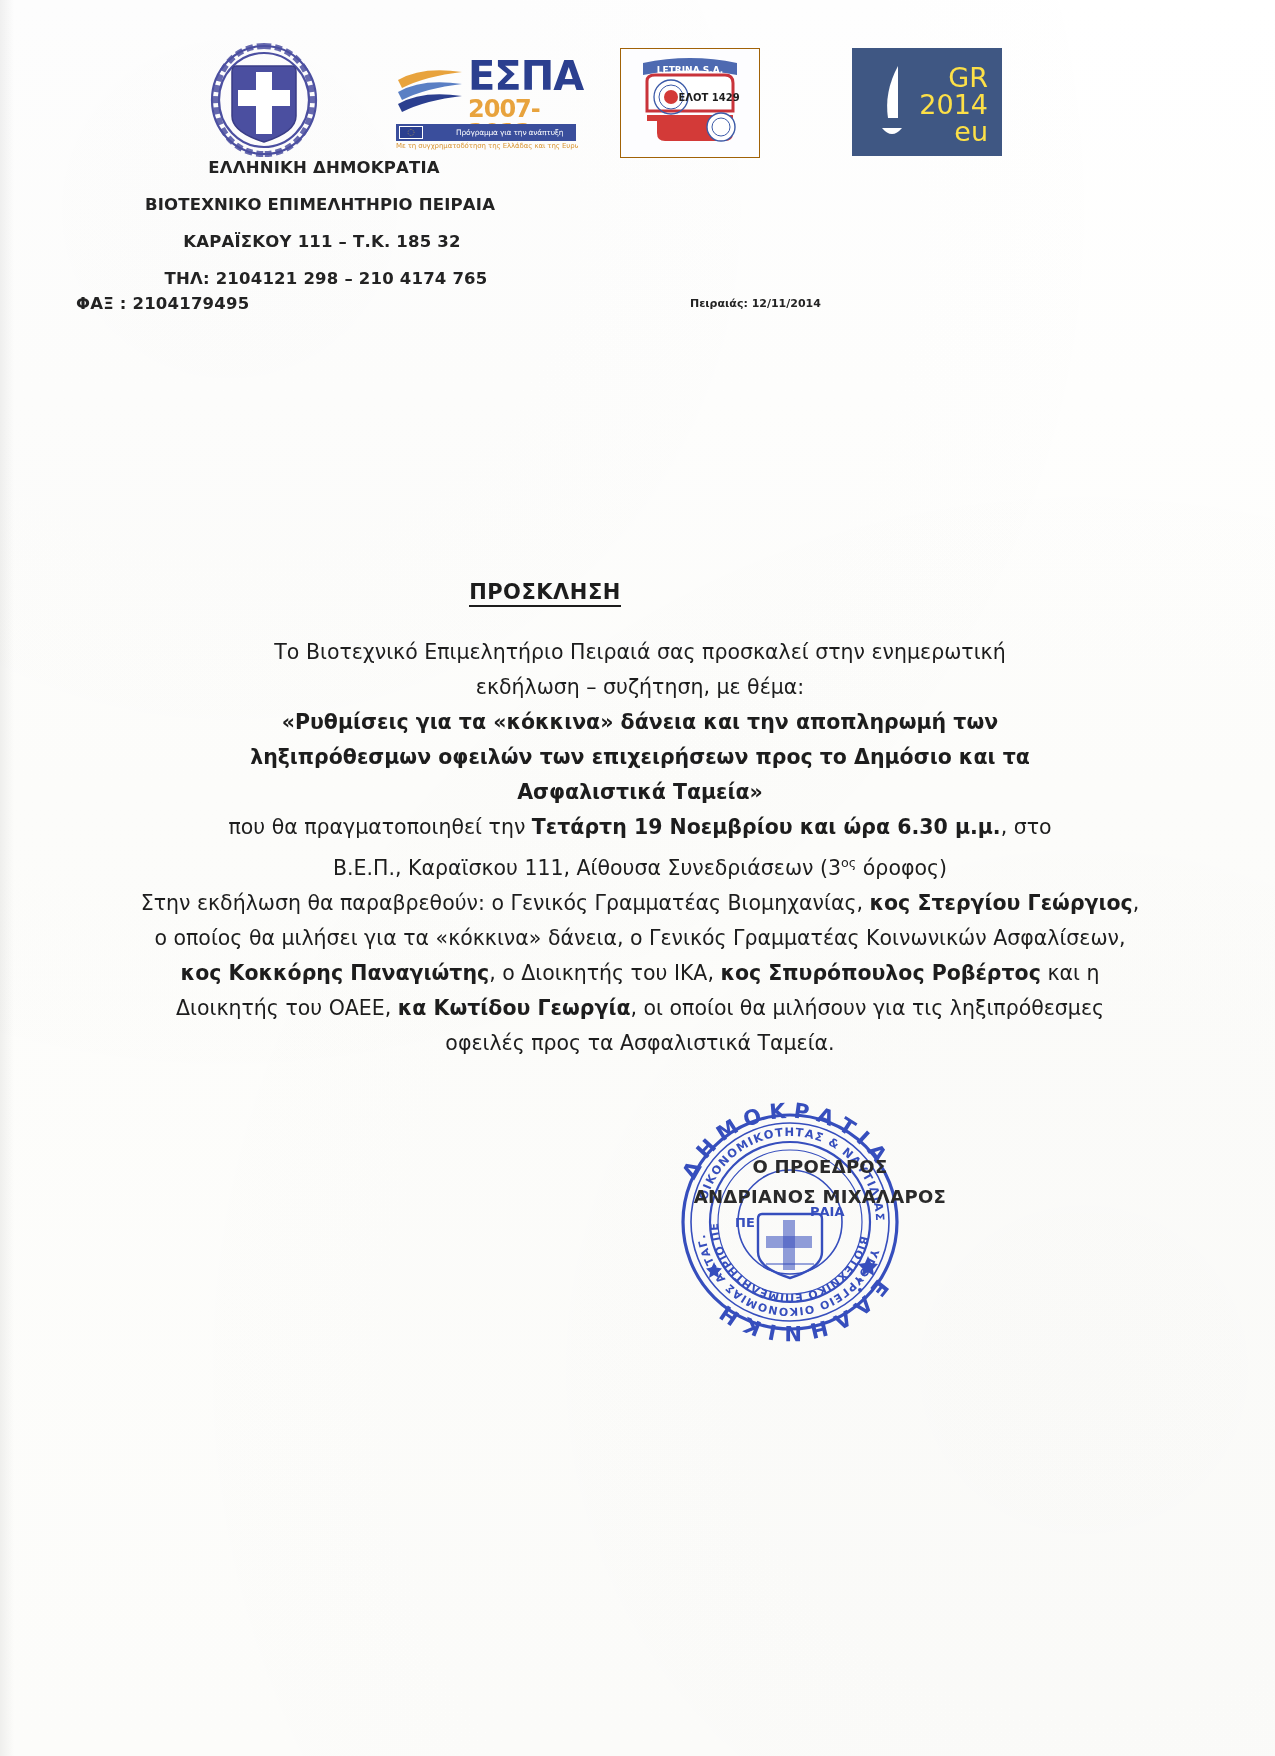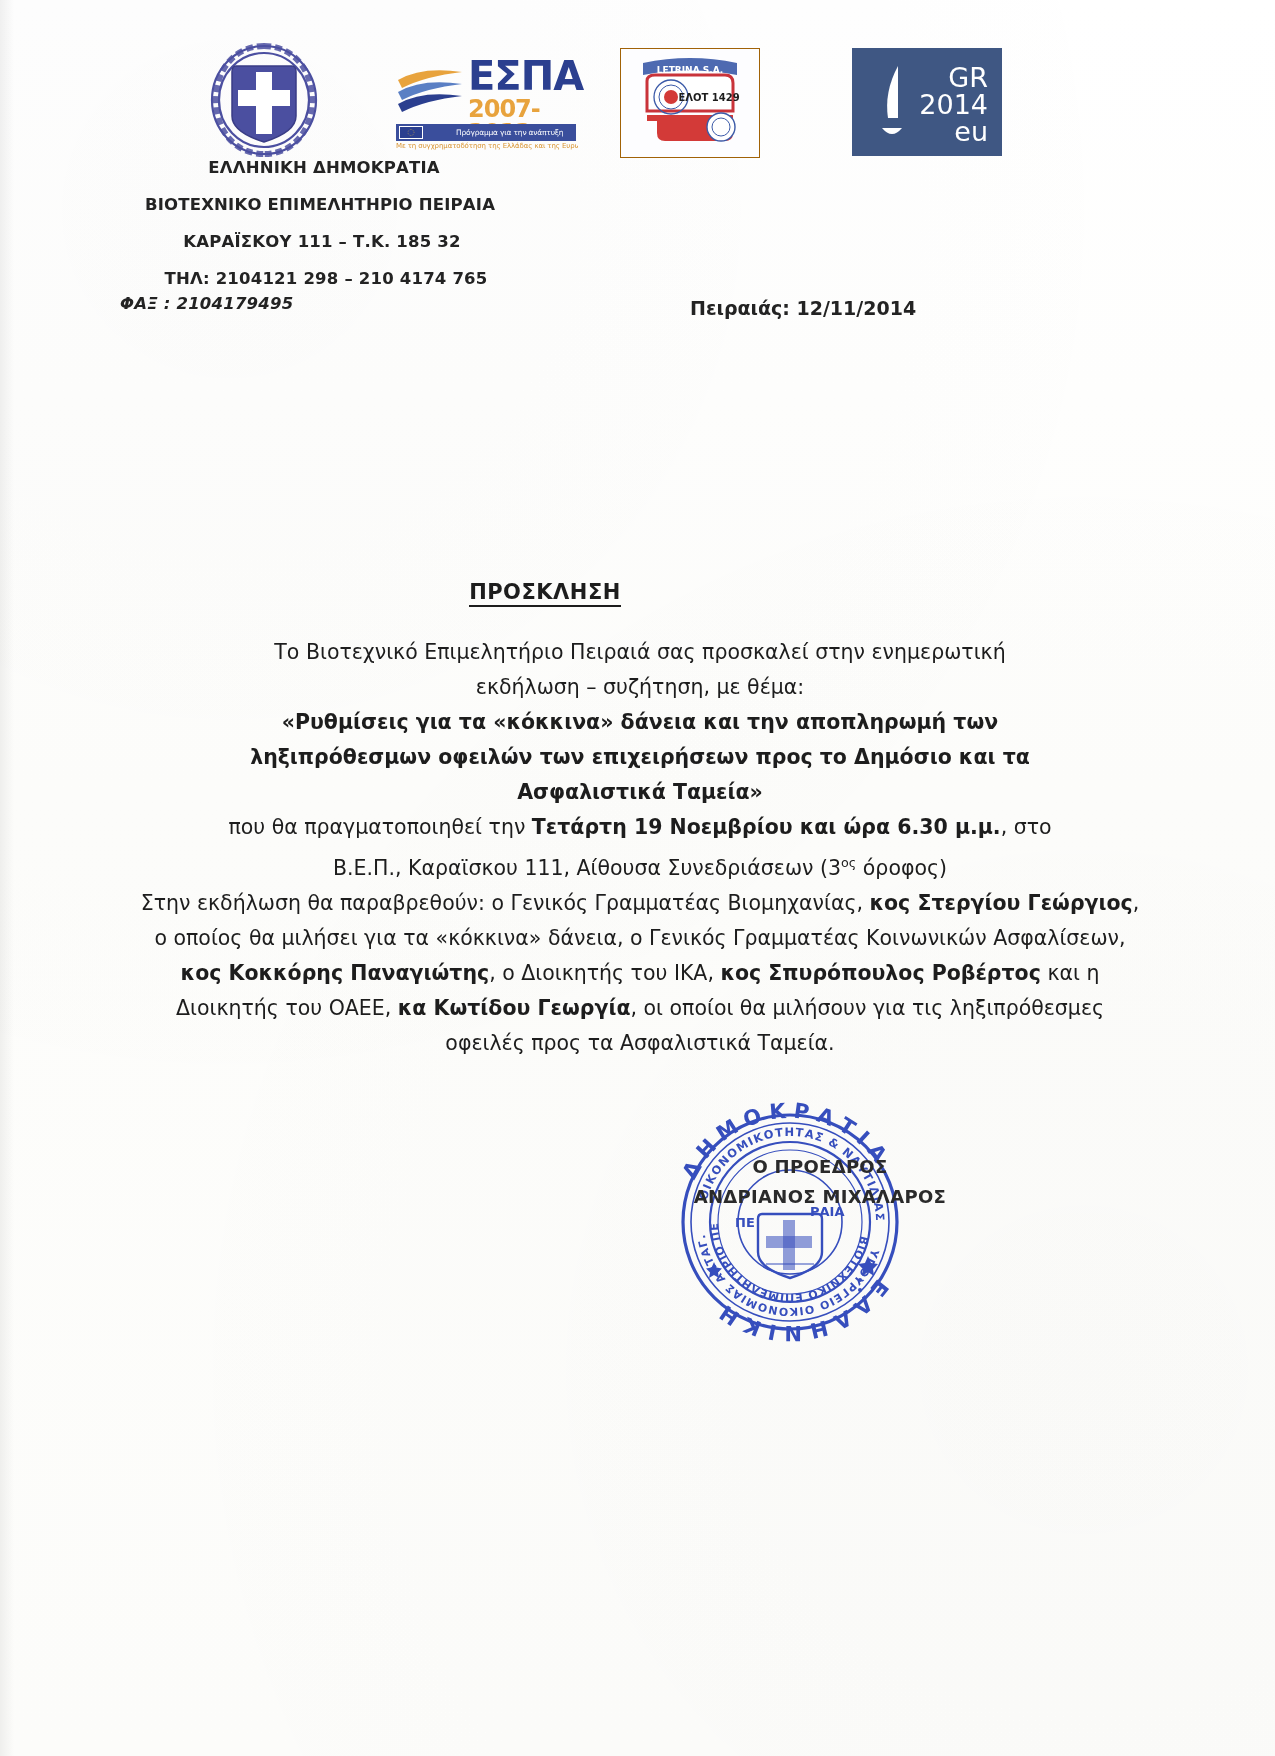--- a/index.html
+++ b/index.html
@@ -121,21 +121,21 @@
 
   
   .logo-gr {
     left: 852px; top: 22px; width: 150px; height: 108px;
     background: #3f5783;
     box-sizing: border-box;
   }
   .gr-text {
     position: absolute;
     right: 14px; top: 16px;
-    color: #ffffff;
+    color: #fde047;
     font-size: 27px;
     line-height: 27px;
     text-align: right;
     font-family: "DejaVu Sans", "Liberation Sans", sans-serif;
   }
 
   
   .address-block {
     position: absolute;
     left: 0;
@@ -146,29 +146,29 @@
     font-weight: bold;
     font-size: 16.5px;
     color: #232323;
     letter-spacing: 0.2px;
   }
   .address-line { margin-bottom: 18px; }
   .addr-l1 { padding-left: 8px; }
   .addr-l2 { padding-left: 0px; }
   .addr-l3 { padding-left: 4px; }
   .addr-l4 { padding-left: 12px; margin-bottom: 6px; }
-  .addr-l5 { text-align: left; padding-left: 120px; margin-bottom: 0; font-style: italic; }
+  .addr-l5 { text-align: left; padding-left: 76px; margin-bottom: 0; }
 
   .date-line {
     position: absolute;
     left: 690px;
     top: 297px;
     font-family: "DejaVu Sans", "Liberation Sans", sans-serif;
     font-weight: bold;
-    font-size: 19px;
+    font-size: 11px;
     color: #232323;
   }
 
   
   .invite-title {
     position: absolute;
     left: 0; top: 580px;
     width: 1090px;
     text-align: center;
     font-family: "DejaVu Sans", "Liberation Sans", sans-serif;

